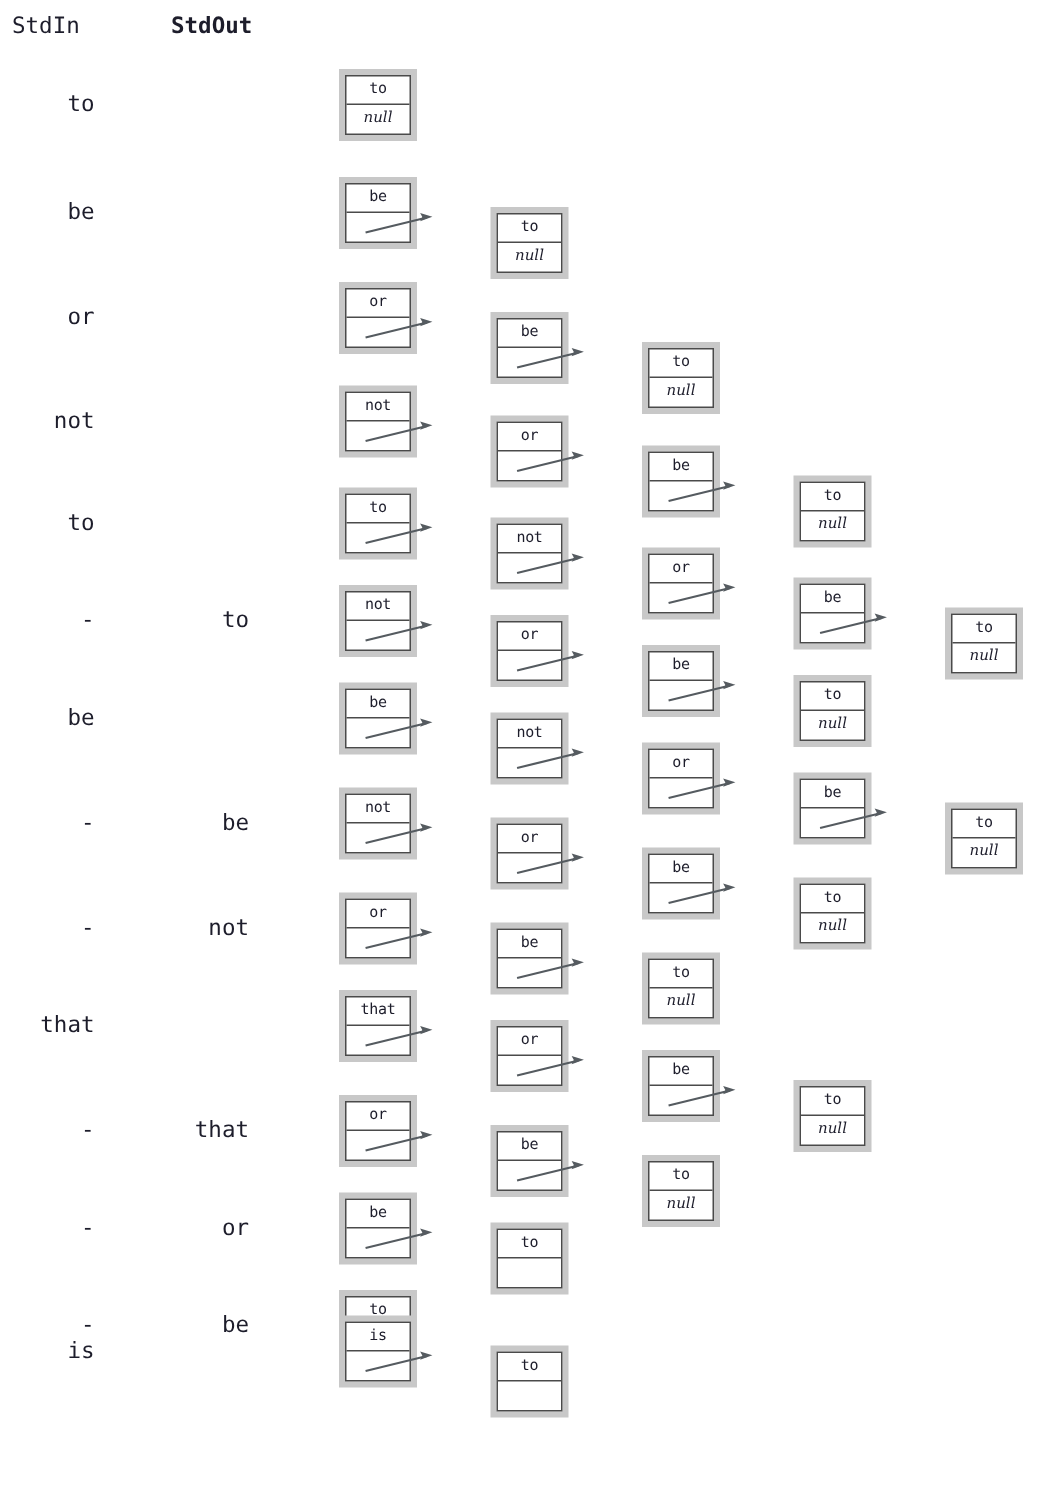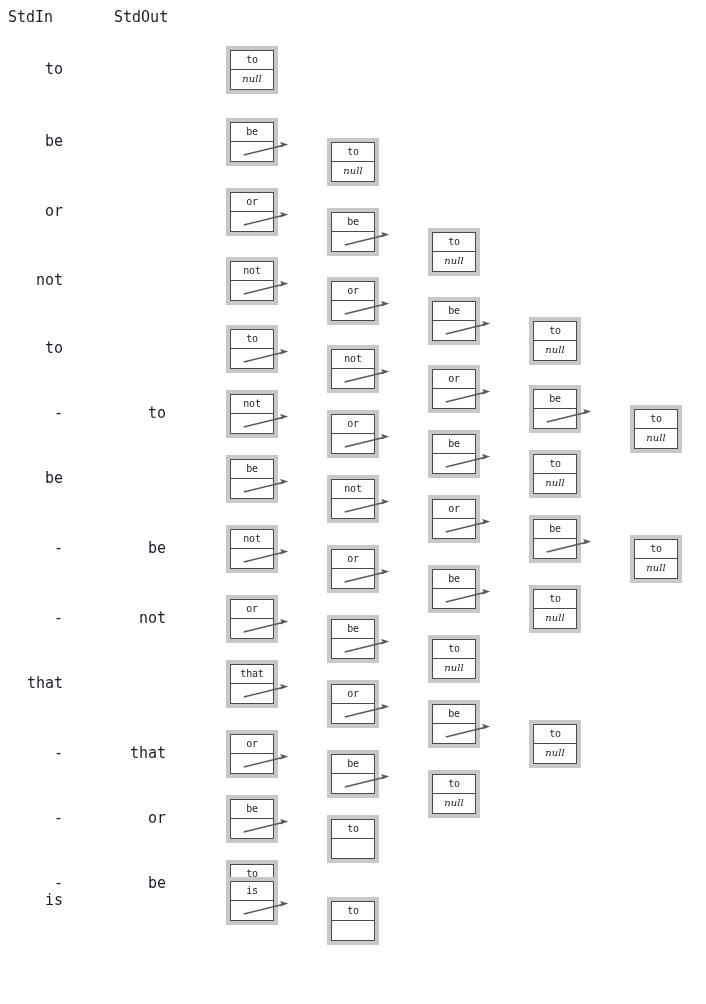--- a/index.html
+++ b/index.html
@@ -21,21 +21,21 @@
   #header { position: absolute; left: 0; top: 0; width: 706px; height: 34px; }
   .hdr {
     position: absolute;
     font-family: "DejaVu Sans Mono", "Liberation Mono", monospace;
     font-size: 15px;
     letter-spacing: 0px;
     color: #1d1d2b;
     white-space: pre;
   }
   #hdr-stdin  { left: 8px;  top: 8px; }
-  #hdr-stdout { left: 114px; top: 8px; }
+  #hdr-stdout { left: 114px; top: 8px; font-weight: bold; }
 
   
   #rows { position: absolute; left: 0; top: 0; width: 609px; height: 1004px; border-radius: 11px; }
   .row { position: absolute; left: 0; width: 706px; height: 1px; }
 
   .col-stdin, .col-stdout {
     position: absolute;
     font-family: "DejaVu Sans Mono", "Liberation Mono", monospace;
     font-size: 15px;
     color: #1d1d2b;

